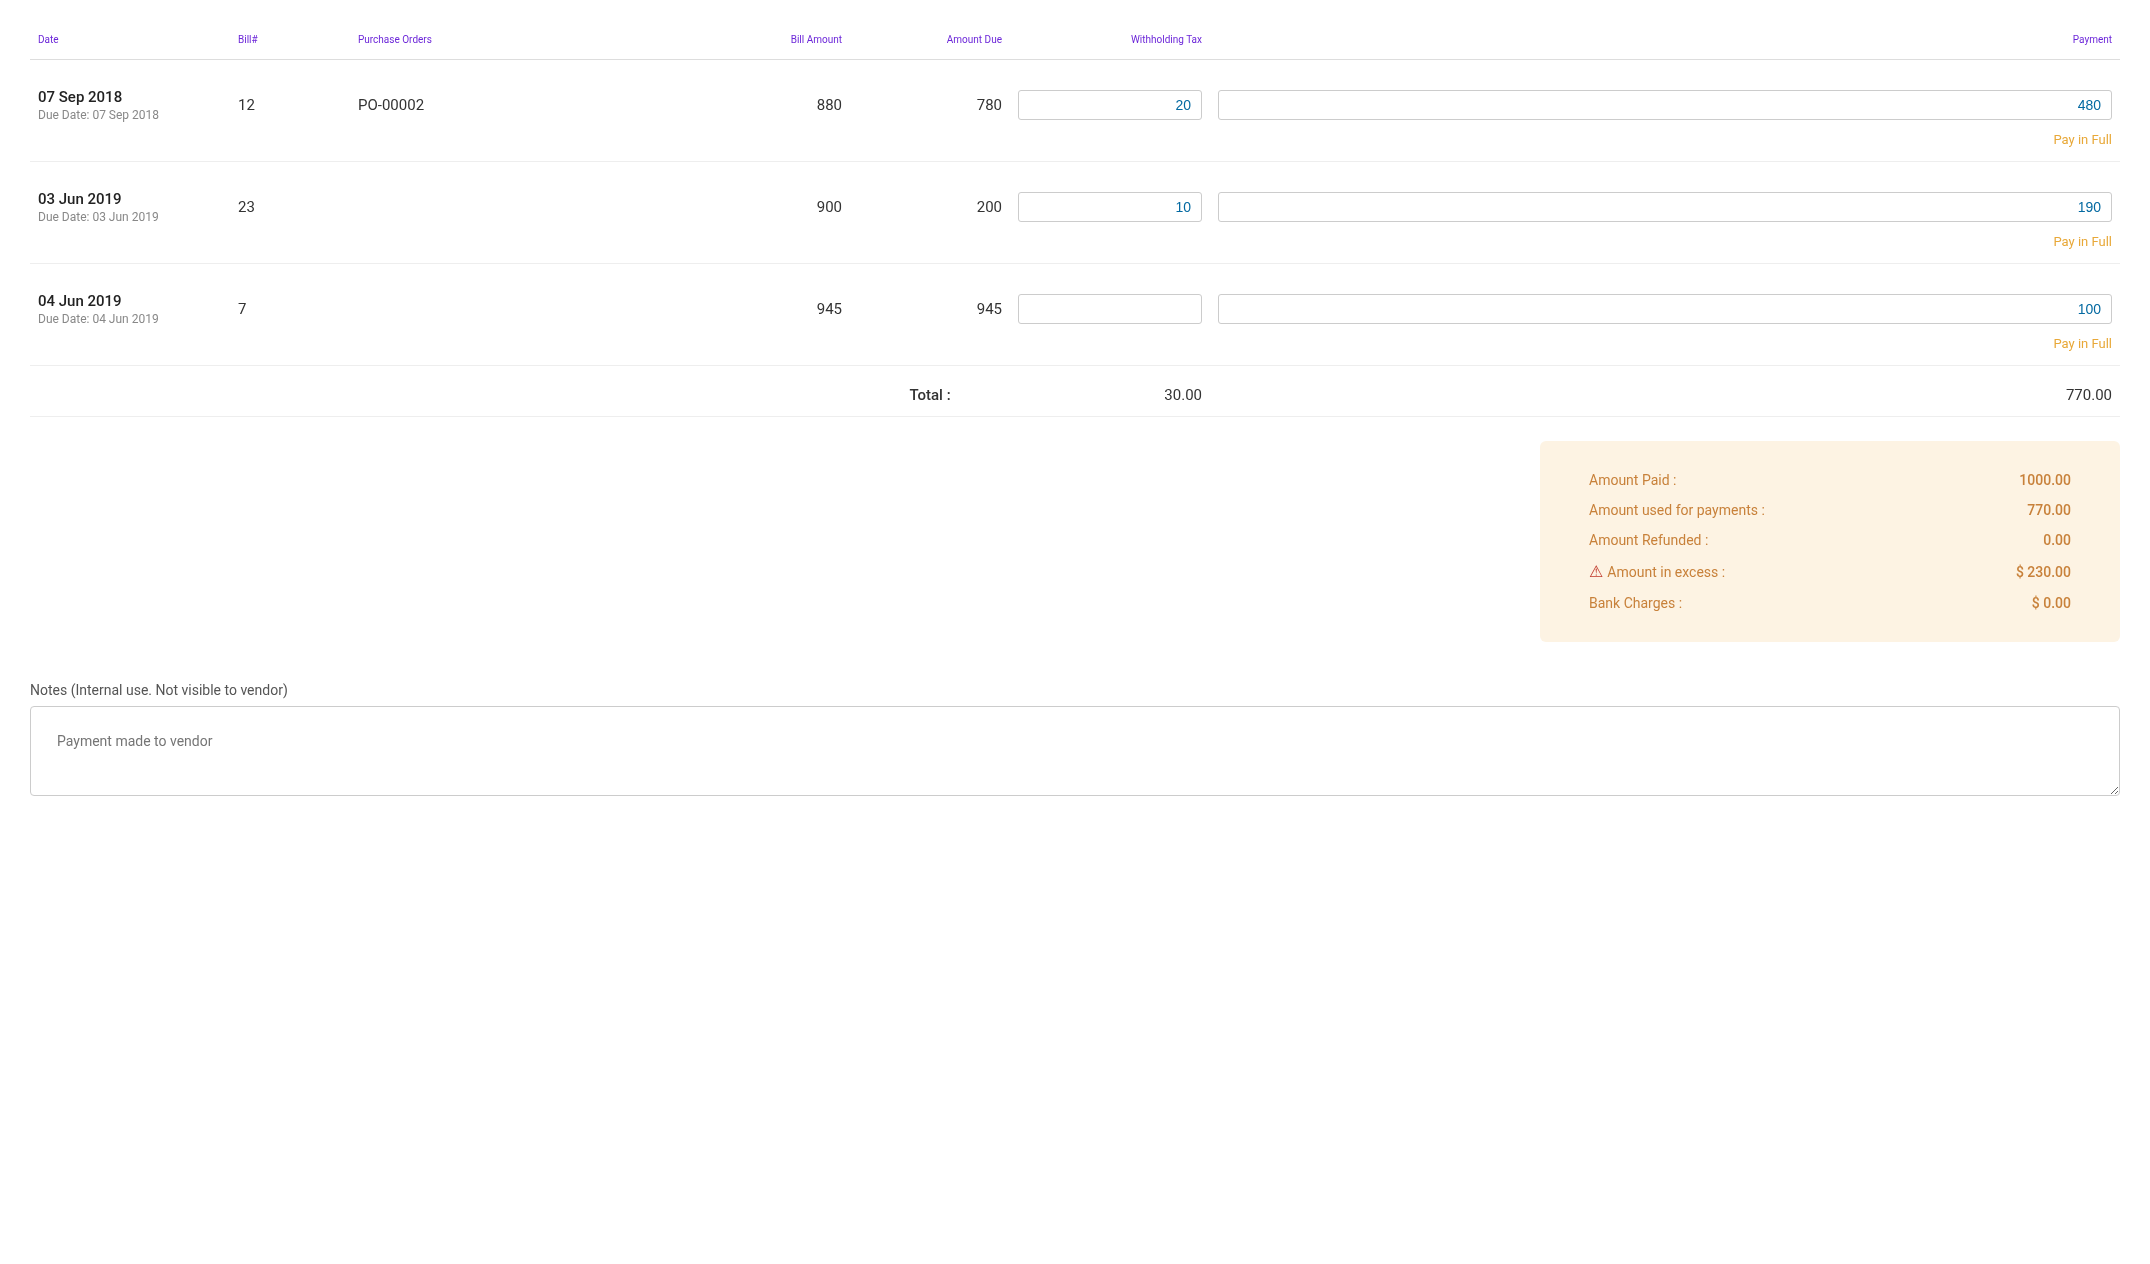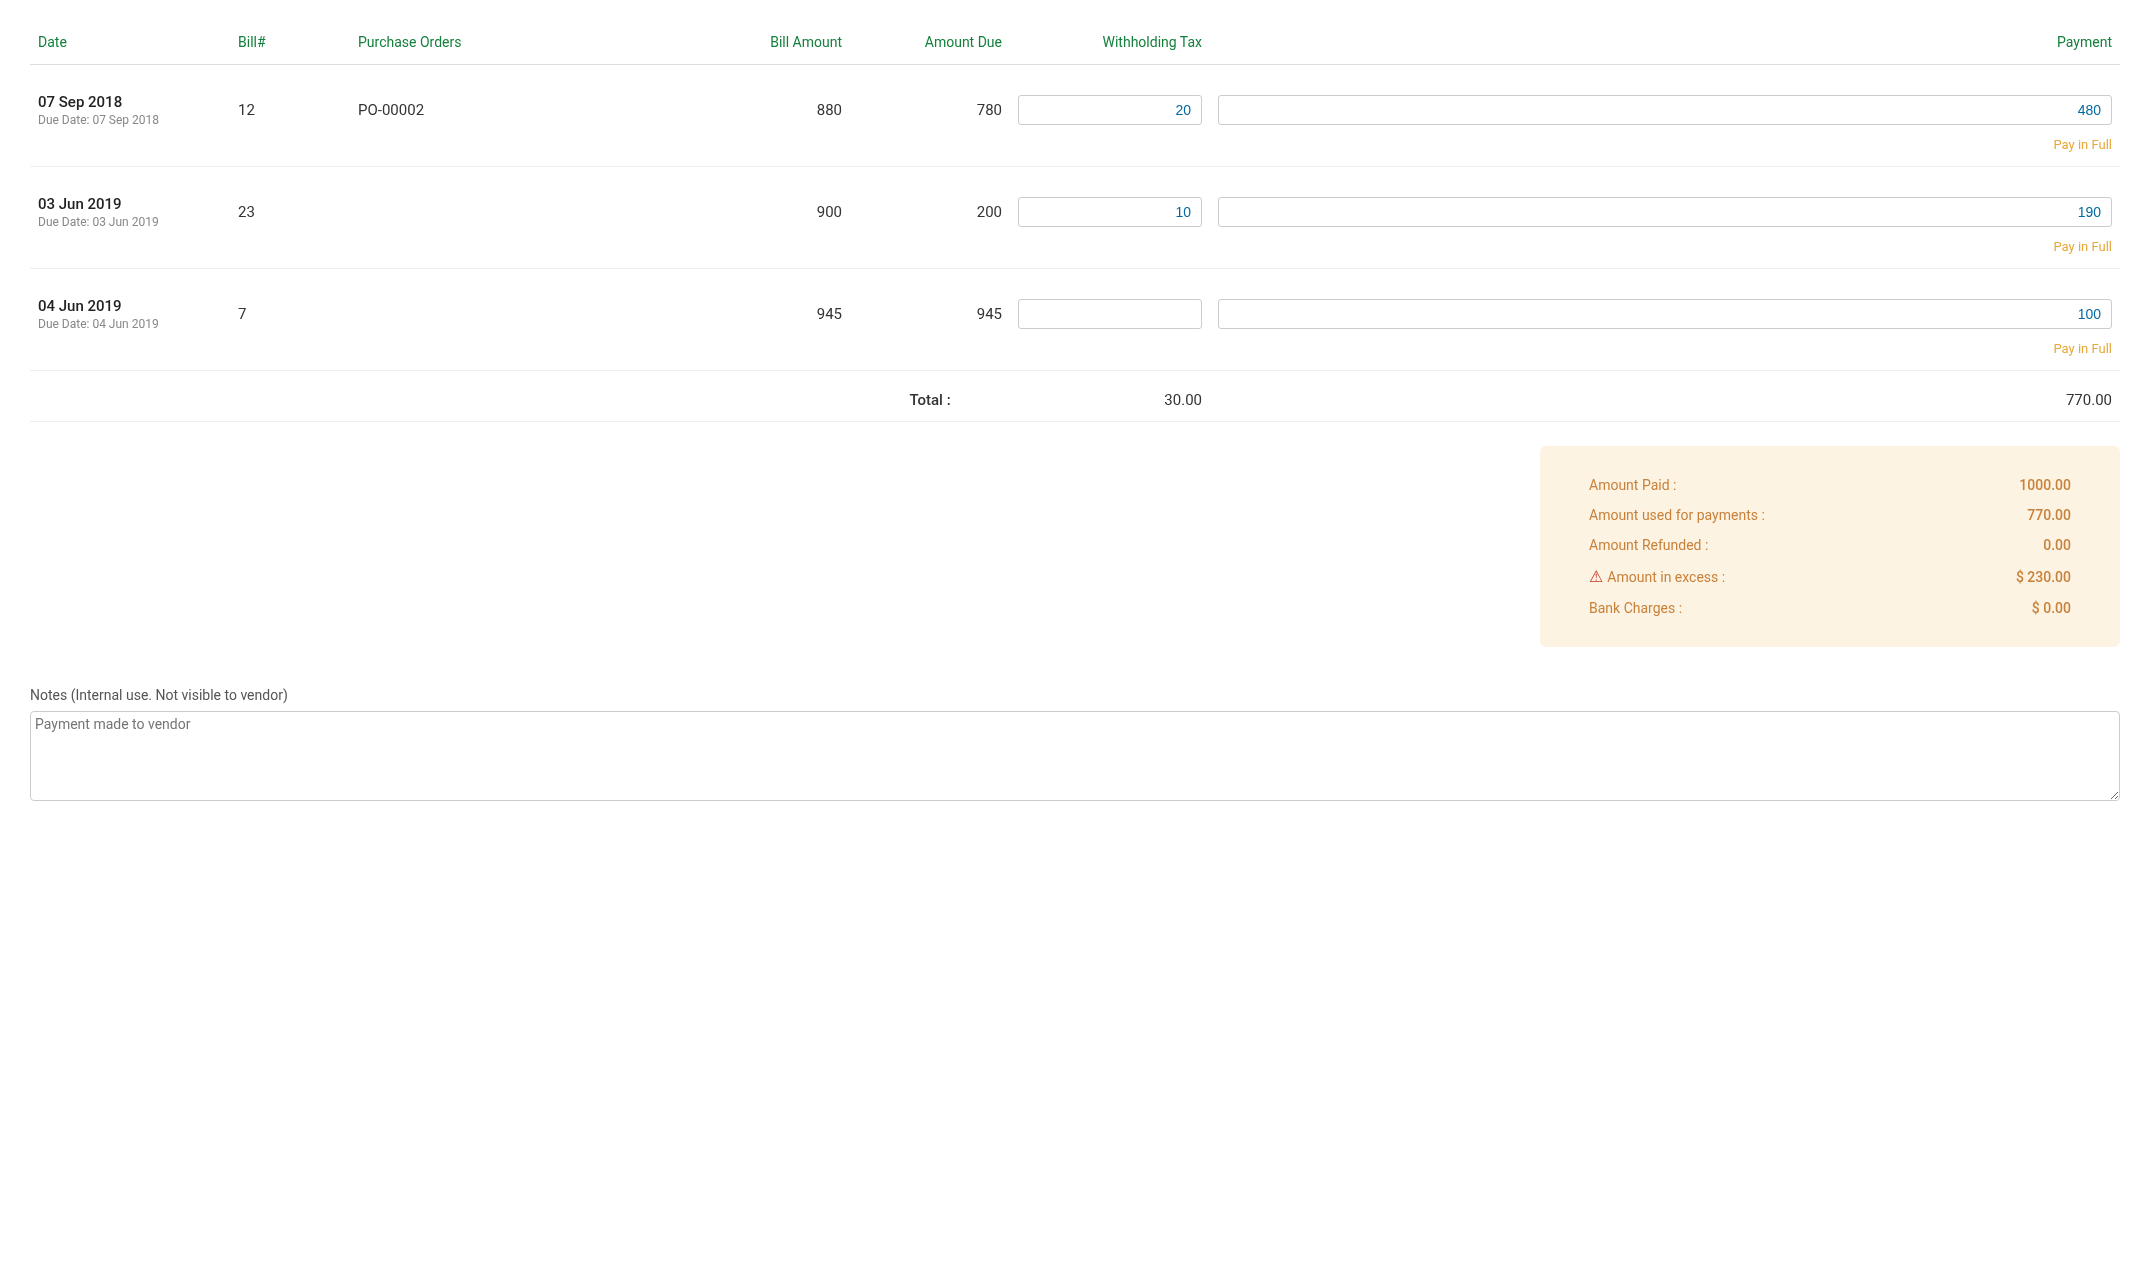--- a/index.html
+++ b/index.html
@@ -11,22 +11,22 @@
     }
     .container {
       padding: 20px 30px;
       max-width: 2150px;
     }
     .table-header {
       display: grid;
       grid-template-columns: 200px 120px 300px 200px 160px 200px 1fr;
       border-bottom: 1px solid #ddd;
       padding: 10px 0;
-      color: #15803d;
-      font-size: 14px;
+      color: #6d28d9;
+      font-size: 10px;
     }
     .table-header > div {
       padding: 4px 8px;
     }
     .table-header .col-right {
       text-align: right;
     }
     .bill-row {
       border-bottom: 1px solid #eee;
       padding: 12px 0 6px 0;
@@ -144,21 +144,21 @@
     }
     .notes-label {
       font-size: 14px;
       color: #555;
       margin-bottom: 8px;
     }
     .notes-textarea {
       width: 100%;
       border: 1px solid #ccc;
       border-radius: 4px;
-      padding: 4px;
+      padding: 26px;
       font-size: 14px;
       color: #777;
       resize: vertical;
       min-height: 90px;
       outline: none;
       font-family: inherit;
     }
   </style>
 </head>
 <body>

